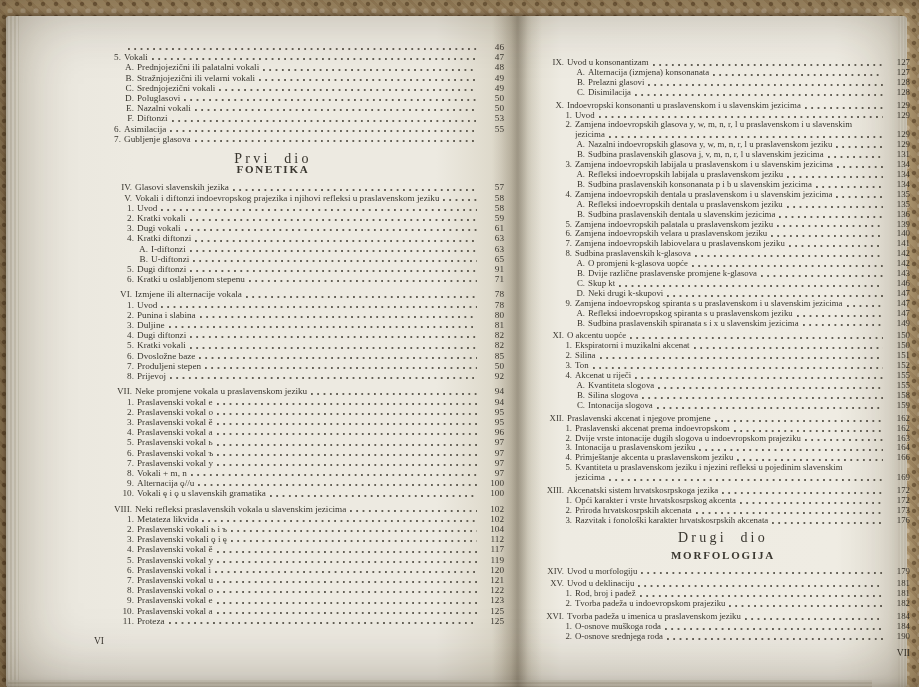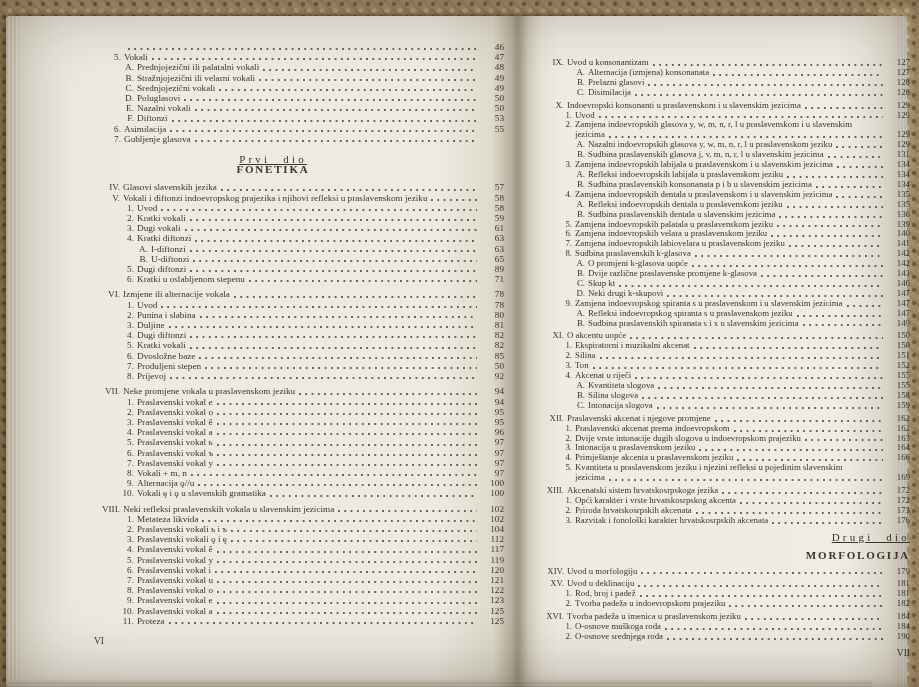--- a/index.html
+++ b/index.html
@@ -37,35 +37,35 @@
   .col.right .block{margin-bottom:3px;}
   .row{display:flex;align-items:flex-end;white-space:nowrap;}
   .lbl{flex:0 0 auto;text-align:right;}
   .txt{flex:0 1 auto;overflow:hidden;}
   .it>.txt{}
   .dots{flex:1 1 6px;min-width:6px;height:7px;margin:0 3px 1px 4px;
     background-image:radial-gradient(circle at 1px 5px, rgba(62,58,48,.78) .8px, rgba(62,58,48,0) 1.3px);
     background-size:6.3px 7px;background-repeat:repeat-x;}
   .pg{flex:0 0 24px;text-align:right;}
   
-  .col.left .lvl0 .lbl{width:26px;margin-right:3px;}
+  .col.left .lvl0 .lbl{width:26px;margin-right:3px;margin-left:12px;}
   .col.left .lvl1{padding-left:26px;} .col.left .lvl1 .lbl{width:14px;margin-right:3px;}
   .col.left .lvl2{padding-left:41px;} .col.left .lvl2 .lbl{width:13px;margin-right:3px;}
   .col.left .tight .lvl1{padding-left:13px;}
   .col.left .tight .lvl2{padding-left:27px;}
   
   .col.right .lvl0 .lbl{width:28px;margin-right:3px;}
   .col.right .lvl1{padding-left:22px;} .col.right .lvl1 .lbl{width:14px;margin-right:3px;}
   .col.right .lvl2{padding-left:36px;} .col.right .lvl2 .lbl{width:13px;margin-right:3px;}
   .col.right .wrap2{padding-left:39px;}
   
   .heading-group{text-align:center;margin:10px 0 8px;}
   .col.left .heading-group{transform:translateX(-26px);}
-  .col.right .heading-group{margin:7px 0 6px;text-align:right;}
-  .hline.h0{font-size:11px;letter-spacing:3.2px;word-spacing:7px;text-decoration:underline;}
+  .col.right .heading-group{margin:7px 0 6px;}
+  .hline.h0{font-size:14px;letter-spacing:3.2px;word-spacing:7px;}
   .hline.h1{font-weight:bold;font-size:11px;letter-spacing:1.8px;}
   .col.right .hline.h1{margin-top:8px;}
   .footer{margin-top:10px;font-size:9.5px;}
   .col.right .footer{text-align:right;margin-top:7px;}
 </style>
 </head>
 <body>
 
 <div class="photo">
   <div class="book">
@@ -190,21 +190,21 @@
           <div class="row lvl2">
             <span class="lbl">B.</span>
             <span class="txt">U-diftonzi</span>
             <span class="dots"></span>
             <span class="pg">65</span>
           </div>
           <div class="row lvl1">
             <span class="lbl">5.</span>
             <span class="txt">Dugi diftonzi</span>
             <span class="dots"></span>
-            <span class="pg">89</span>
+            <span class="pg">91</span>
           </div>
           <div class="row lvl1">
             <span class="lbl">6.</span>
             <span class="txt">Kratki u oslabljenom stepenu</span>
             <span class="dots"></span>
             <span class="pg">71</span>
           </div>
         </div>
         <div class="block">
           <div class="row lvl0 it">

